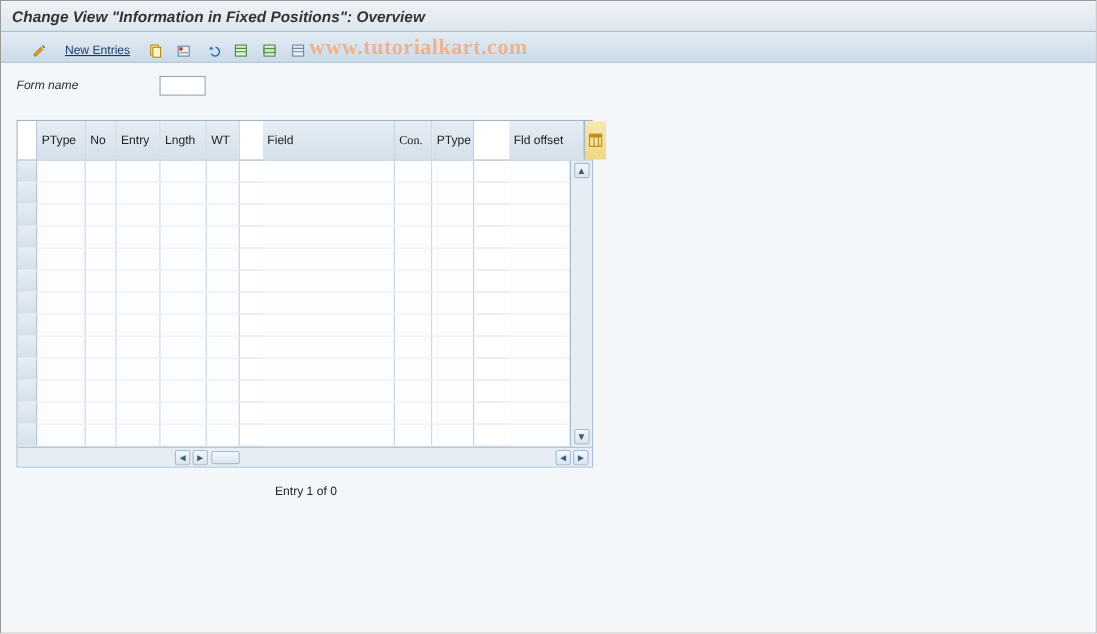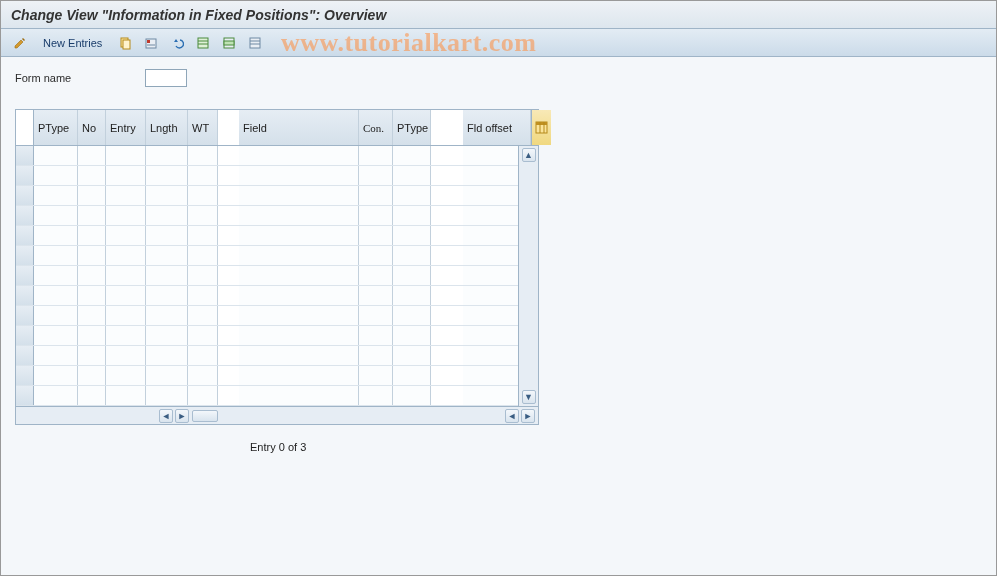--- a/index.html
+++ b/index.html
@@ -10,46 +10,47 @@
   .titlebar {
     height: 28px; line-height: 28px; padding: 0 10px;
     background: linear-gradient(#eef2f6, #dde6ee);
     border-bottom: 1px solid #9fb4c7;
     font-style: italic; font-weight: bold; font-size: 14px; color: #333;
     position: relative;
   }
 
   
   .toolbar {
-    height: 28px; display: flex; align-items: center; gap: 4px;
-    padding: 0 8px;
+    height: 28px; display: flex; align-items: flex-end; gap: 4px;
+    padding: 0 24px;
     background: linear-gradient(#e3ecf4, #cbdbe9);
     border-bottom: 1px solid #9fb4c7;
     position: relative;
+    text-decoration: underline;
   }
   .toolbar .tbtn {
     width: 22px; height: 20px; display:flex; align-items:center; justify-content:center;
     border: 1px solid transparent; border-radius: 2px; cursor: pointer;
   }
   .toolbar .txtbtn {
     height: 20px; padding: 0 8px; display:flex; align-items:center;
     cursor:pointer; color:#1a3d6b;
   }
   .watermark {
     position:absolute; left: 280px; top: 0; height:28px; line-height:28px;
-    font-size: 26px; font-weight: bold; color: rgba(255,140,60,0.55);
+    font-size: 20px; font-weight: bold; color: rgba(255,140,60,0.55);
     font-family: Georgia, serif; letter-spacing: .5px;
     pointer-events: none;
   }
 
   
   .body { padding: 12px 14px; background:#f4f7fa; height: calc(576px - 28px - 28px - 2px); }
 
   .formrow { display:flex; align-items:center; gap: 10px; margin-bottom: 22px; }
-  .formrow label { width: 120px; color:#2b2b2b; }
+  .formrow label { width: 120px; color:#2b2b2b;font-style:italic; }
   .formrow input {
     width: 42px; height: 18px; border:1px solid #8fa6b9; background:#fff;
     font: inherit; padding: 1px 2px;
   }
 
   
   .grid { position:relative; width: 524px; background:#fff; border:1px solid #9fb4c7; }
   .grid-inner { display:flex; }
 
   
@@ -425,18 +426,18 @@
           </div>
         <div class="arrow">
             <span>►</span>
           </div>
       </div>
 
     </div>
 
     <div class="posrow">
       <div class="offset"></div>
-      <div class="entrystatus">Entry 0 of 3</div>
+      <div class="entrystatus">Entry 1 of 0</div>
     </div>
 
   </div>
 
 </div>
 
 </body></html>

